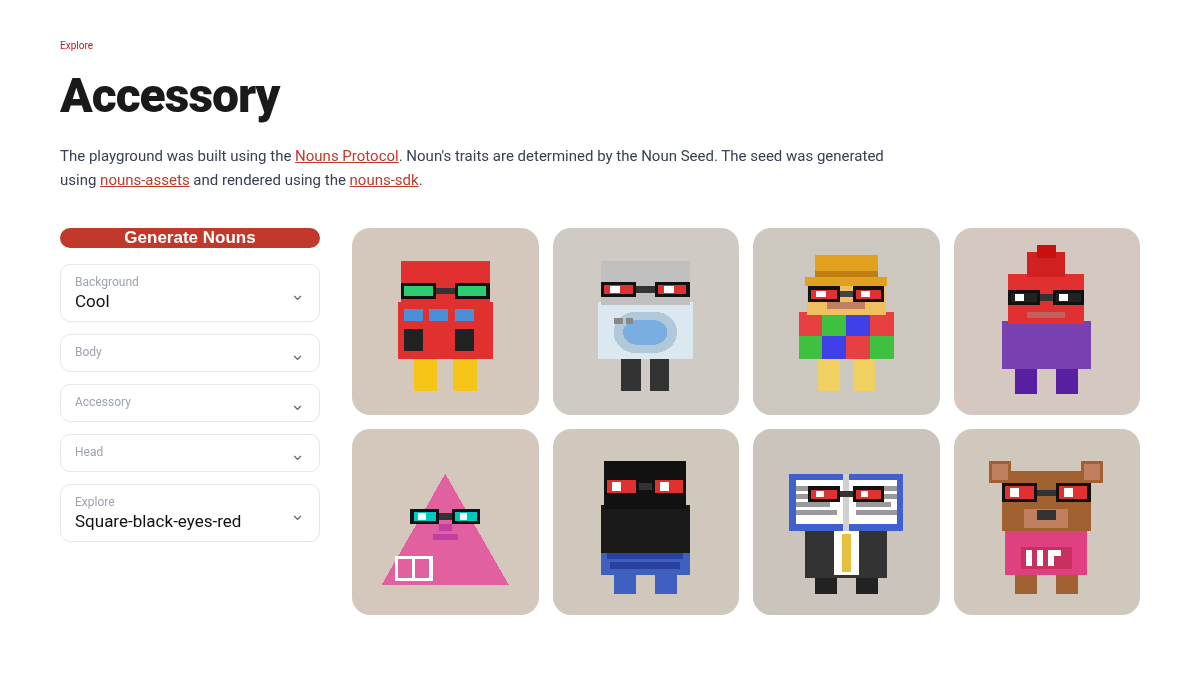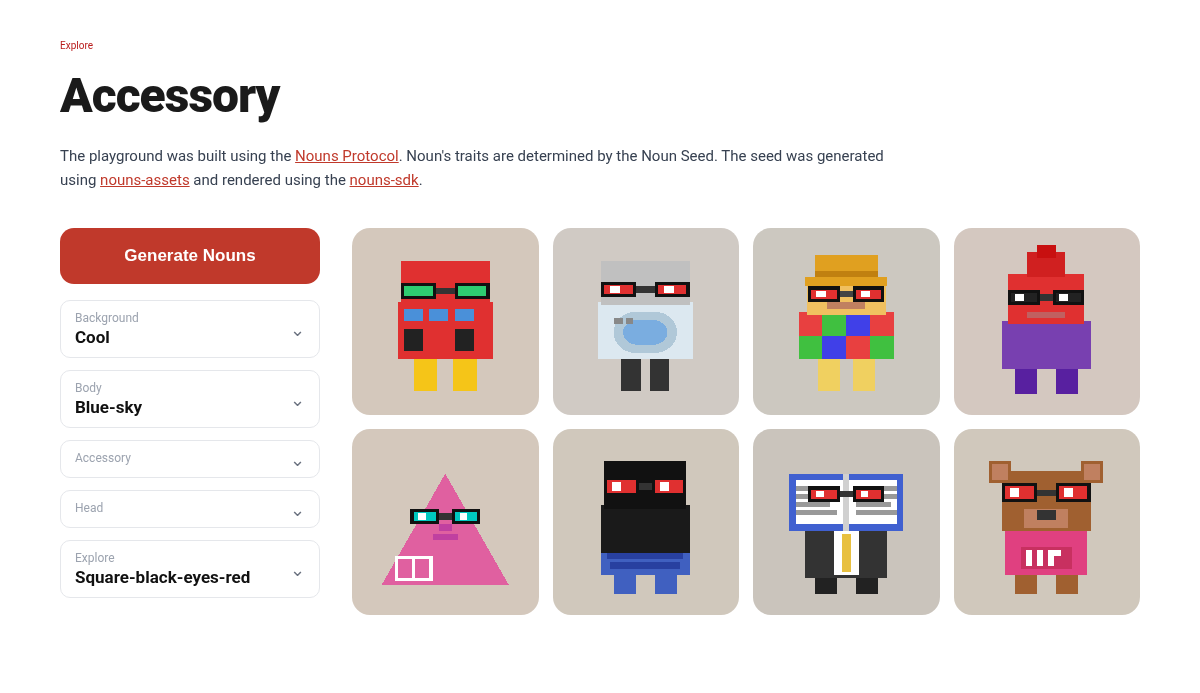--- a/index.html
+++ b/index.html
@@ -38,21 +38,20 @@
     }
     .sidebar {
       width: 260px;
       flex-shrink: 0;
       display: flex;
       flex-direction: column;
       gap: 12px;
     }
     .generate-btn {
       width: 100%;
-      padding: 18px;
       background: #c0392b;
       color: #fff;
       font-size: 17px;
       font-weight: 700;
       border: none;
       border-radius: 14px;
       cursor: pointer;
       margin-bottom: 4px;
     }
     .dropdown-group {
@@ -65,21 +64,21 @@
       flex-direction: column;
       position: relative;
     }
     .dropdown-label {
       font-size: 12px;
       color: #9ca3af;
       margin-bottom: 2px;
     }
     .dropdown-value {
       font-size: 17px;
-      font-weight: 700;
+      font-weight: 400;
       color: #111;
     }
     .dropdown-chevron {
       position: absolute;
       right: 14px;
       top: 50%;
       transform: translateY(-50%);
       color: #6b7280;
       font-size: 18px;
     }
@@ -128,21 +127,20 @@
     <button class="generate-btn">Generate Nouns</button>
 
     <div class="dropdown-group">
       <span class="dropdown-label">Background</span>
       <span class="dropdown-value">Cool</span>
       <span class="dropdown-chevron">⌄</span>
     </div>
 
     <div class="dropdown-group">
       <span class="dropdown-label">Body</span>
-      <span class="dropdown-value">Blue-sky</span>
       <span class="dropdown-chevron">⌄</span>
     </div>
 
     <div class="dropdown-group">
       <span class="dropdown-label">Accessory</span>
       <span class="dropdown-chevron">⌄</span>
     </div>
 
     <div class="dropdown-group">
       <span class="dropdown-label">Head</span>

